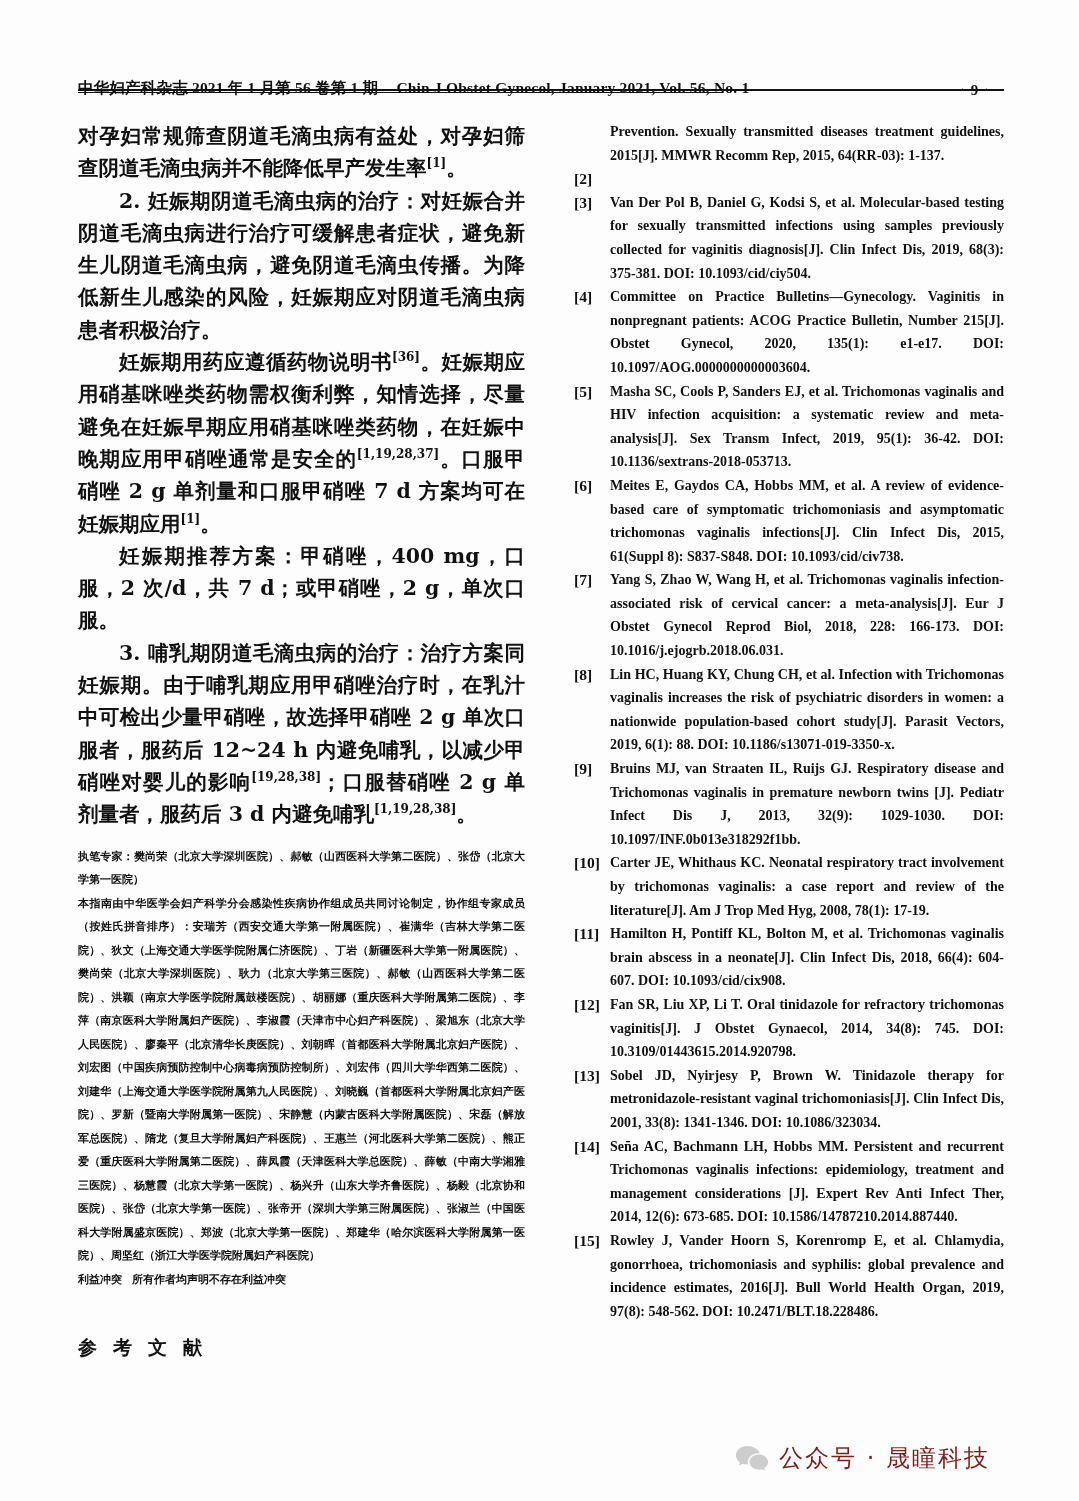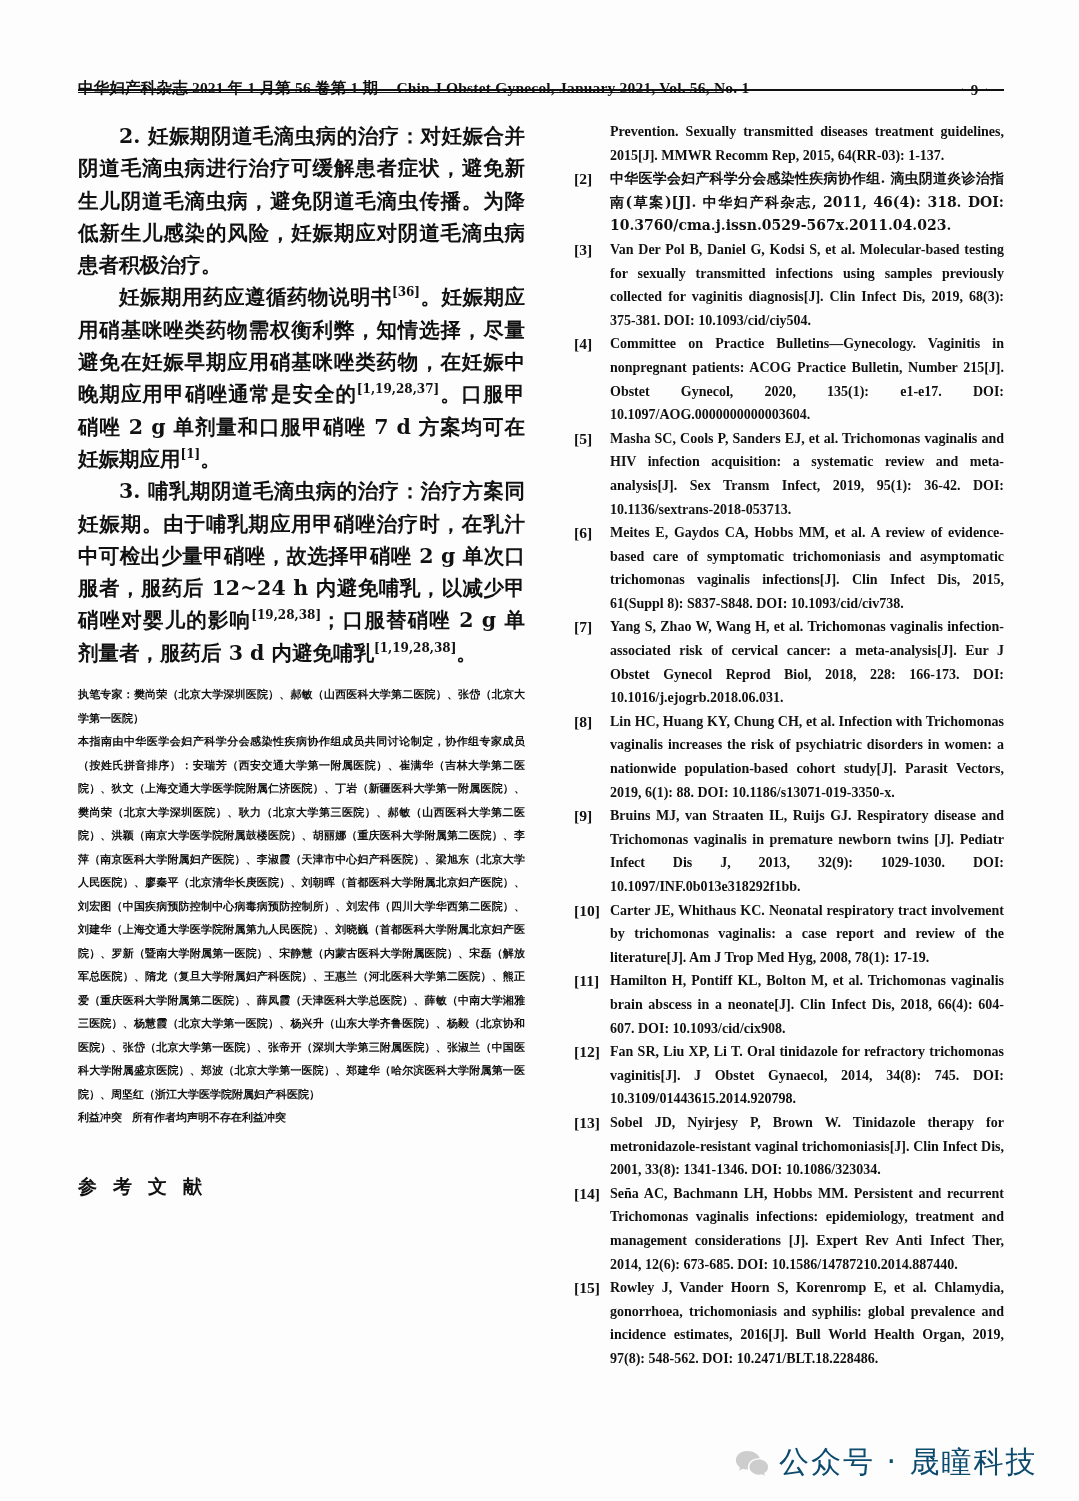--- a/index.html
+++ b/index.html
@@ -147,49 +147,51 @@
     position: absolute;
     left: 735px;
     top: 1442px;
     display: flex;
     align-items: center;
     gap: 10px;
     color: #cfcfcf;
     user-select: none;
   }
   .wm-text {
-    font-size: 30px;
+    font-size: 24px;
     letter-spacing: 2px;
     font-family: "DejaVu Sans", "Liberation Sans", sans-serif;
-    color: #0c4a6e;
+    color: #7f1d1d;
   }
   .wm-icon { width: 34px; height: 28px; display: block; }
 </style>
 </head>
 <body>
 
 <div class="page">
 
   <div class="running-head">
     <div class="rh-left">
       <span class="rh-cn">中华妇产科杂志 2021 年 1 月第 56 卷第 1 期</span>
       <span class="rh-en">Chin J Obstet Gynecol, January 2021, Vol. 56, No. 1</span>
     </div>
     <div class="rh-right">· 9 ·</div>
   </div>
   <div class="rule"></div>
   <div class="rule-under"></div>
 
   <div class="col col-left">
 
+    <p class="body-p"><span>对孕妇常规筛查阴道毛滴虫病有益处，对孕妇筛查阴道毛滴虫病并不能降低早产发生率</span><span class="sup">[1]</span><span>。</span></p>
 
     <p class="body-p indent"><span>2. 妊娠期阴道毛滴虫病的治疗：对妊娠合并阴道毛滴虫病进行治疗可缓解患者症状，避免新生儿阴道毛滴虫病，避免阴道毛滴虫传播。为降低新生儿感染的风险，妊娠期应对阴道毛滴虫病患者积极治疗。</span></p>
 
     <p class="body-p indent"><span>妊娠期用药应遵循药物说明书</span><span class="sup">[36]</span><span>。妊娠期应用硝基咪唑类药物需权衡利弊，知情选择，尽量避免在妊娠早期应用硝基咪唑类药物，在妊娠中晚期应用甲硝唑通常是安全的</span><span class="sup">[1,19,28,37]</span><span>。口服甲硝唑 2 g 单剂量和口服甲硝唑 7 d 方案均可在妊娠期应用</span><span class="sup">[1]</span><span>。</span></p>
 
+    <p class="body-p indent"><span>妊娠期推荐方案：甲硝唑，400 mg，口服，2 次/d，共 7 d；或甲硝唑，2 g，单次口服。</span></p>
 
     <p class="body-p indent"><span>3. 哺乳期阴道毛滴虫病的治疗：治疗方案同妊娠期。由于哺乳期应用甲硝唑治疗时，在乳汁中可检出少量甲硝唑，故选择甲硝唑 2 g 单次口服者，服药后 12~24 h 内避免哺乳，以减少甲硝唑对婴儿的影响</span><span class="sup">[19,28,38]</span><span>；口服替硝唑 2 g 单剂量者，服药后 3 d 内避免哺乳</span><span class="sup">[1,19,28,38]</span><span>。</span></p>
 
     <div class="credits">
       <p><span>执笔专家：</span><span>樊尚荣（北京大学深圳医院）、郝敏（山西医科大学第二医院）、张岱（北京大学第一医院）</span></p>
       <p>本指南由中华医学会妇产科学分会感染性疾病协作组成员共同讨论制定，协作组专家成员（按姓氏拼音排序）：安瑞芳（西安交通大学第一附属医院）、崔满华（吉林大学第二医院）、狄文（上海交通大学医学院附属仁济医院）、丁岩（新疆医科大学第一附属医院）、樊尚荣（北京大学深圳医院）、耿力（北京大学第三医院）、郝敏（山西医科大学第二医院）、洪颖（南京大学医学院附属鼓楼医院）、胡丽娜（重庆医科大学附属第二医院）、李萍（南京医科大学附属妇产医院）、李淑霞（天津市中心妇产科医院）、梁旭东（北京大学人民医院）、廖秦平（北京清华长庚医院）、刘朝晖（首都医科大学附属北京妇产医院）、刘宏图（中国疾病预防控制中心病毒病预防控制所）、刘宏伟（四川大学华西第二医院）、刘建华（上海交通大学医学院附属第九人民医院）、刘晓巍（首都医科大学附属北京妇产医院）、罗新（暨南大学附属第一医院）、宋静慧（内蒙古医科大学附属医院）、宋磊（解放军总医院）、隋龙（复旦大学附属妇产科医院）、王惠兰（河北医科大学第二医院）、熊正爱（重庆医科大学附属第二医院）、薛凤霞（天津医科大学总医院）、薛敏（中南大学湘雅三医院）、杨慧霞（北京大学第一医院）、杨兴升（山东大学齐鲁医院）、杨毅（北京协和医院）、张岱（北京大学第一医院）、张帝开（深圳大学第三附属医院）、张淑兰（中国医科大学附属盛京医院）、郑波（北京大学第一医院）、郑建华（哈尔滨医科大学附属第一医院）、周坚红（浙江大学医学院附属妇产科医院）</p>
       <p><span class="coi-label">利益冲突</span><span>所有作者均声明不存在利益冲突</span></p>
     </div>
 
     <div class="ref-heading">参考文献</div>
@@ -197,21 +199,20 @@
   </div>
 
   <div class="col col-right">
     <ul class="reflist">
       <li class="refitem">
         <span class="ref-num"></span>
         <span class="ref-body">Prevention. Sexually transmitted diseases treatment guidelines, 2015[J]. MMWR Recomm Rep, 2015, 64(RR-03): 1-137.</span>
       </li>
       <li class="refitem">
         <span class="ref-num">[2]</span>
-        <span class="ref-body cjk">中华医学会妇产科学分会感染性疾病协作组. 滴虫阴道炎诊治指南(草案)[J]. 中华妇产科杂志, 2011, 46(4): 318. DOI: 10.3760/cma.j.issn.0529-567x.2011.04.023.</span>
       </li>
       <li class="refitem">
         <span class="ref-num">[3]</span>
         <span class="ref-body">Van Der Pol B, Daniel G, Kodsi S, et al. Molecular-based testing for sexually transmitted infections using samples previously collected for vaginitis diagnosis[J]. Clin Infect Dis, 2019, 68(3): 375-381. DOI: 10.1093/cid/ciy504.</span>
       </li>
       <li class="refitem">
         <span class="ref-num">[4]</span>
         <span class="ref-body">Committee on Practice Bulletins—Gynecology. Vaginitis in nonpregnant patients: ACOG Practice Bulletin, Number 215[J]. Obstet Gynecol, 2020, 135(1): e1-e17. DOI: 10.1097/AOG.0000000000003604.</span>
       </li>
       <li class="refitem">

